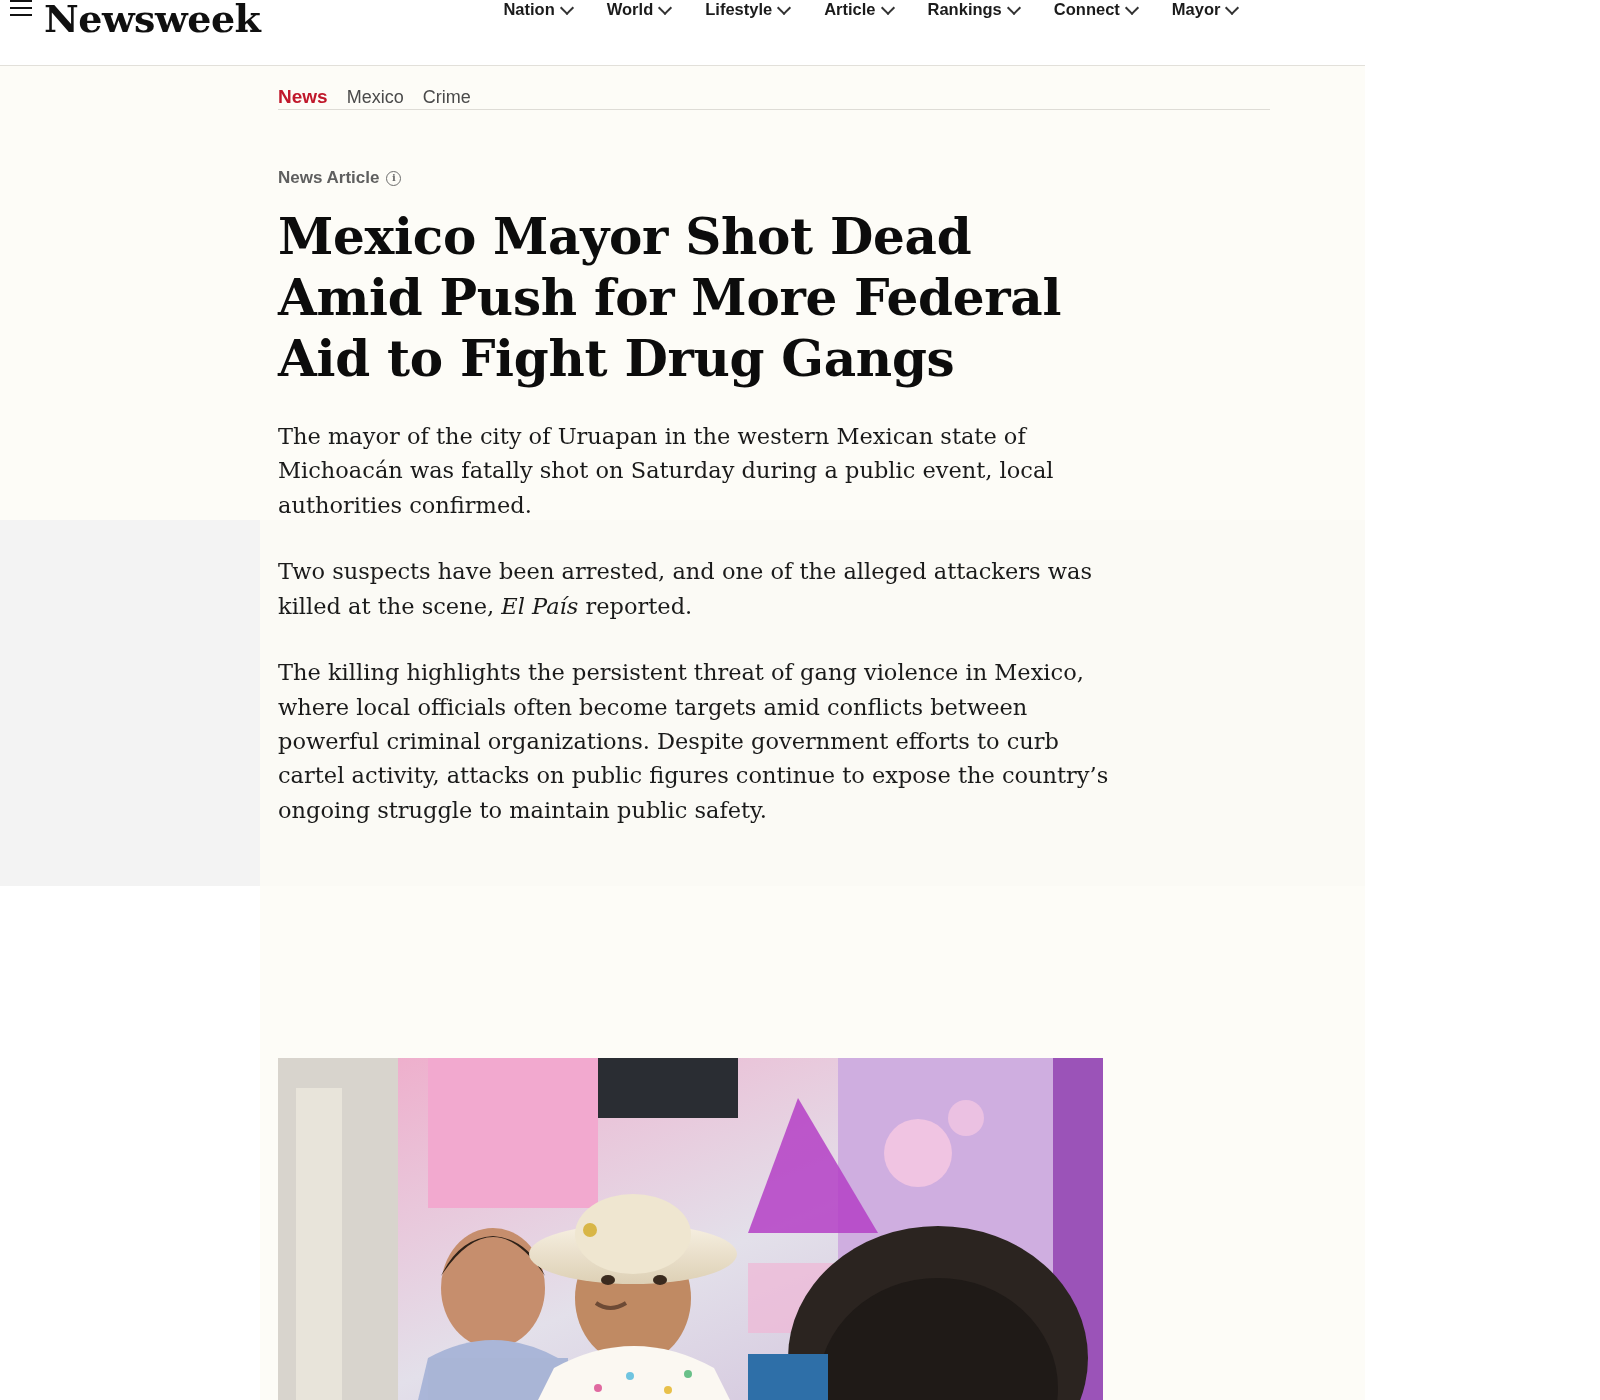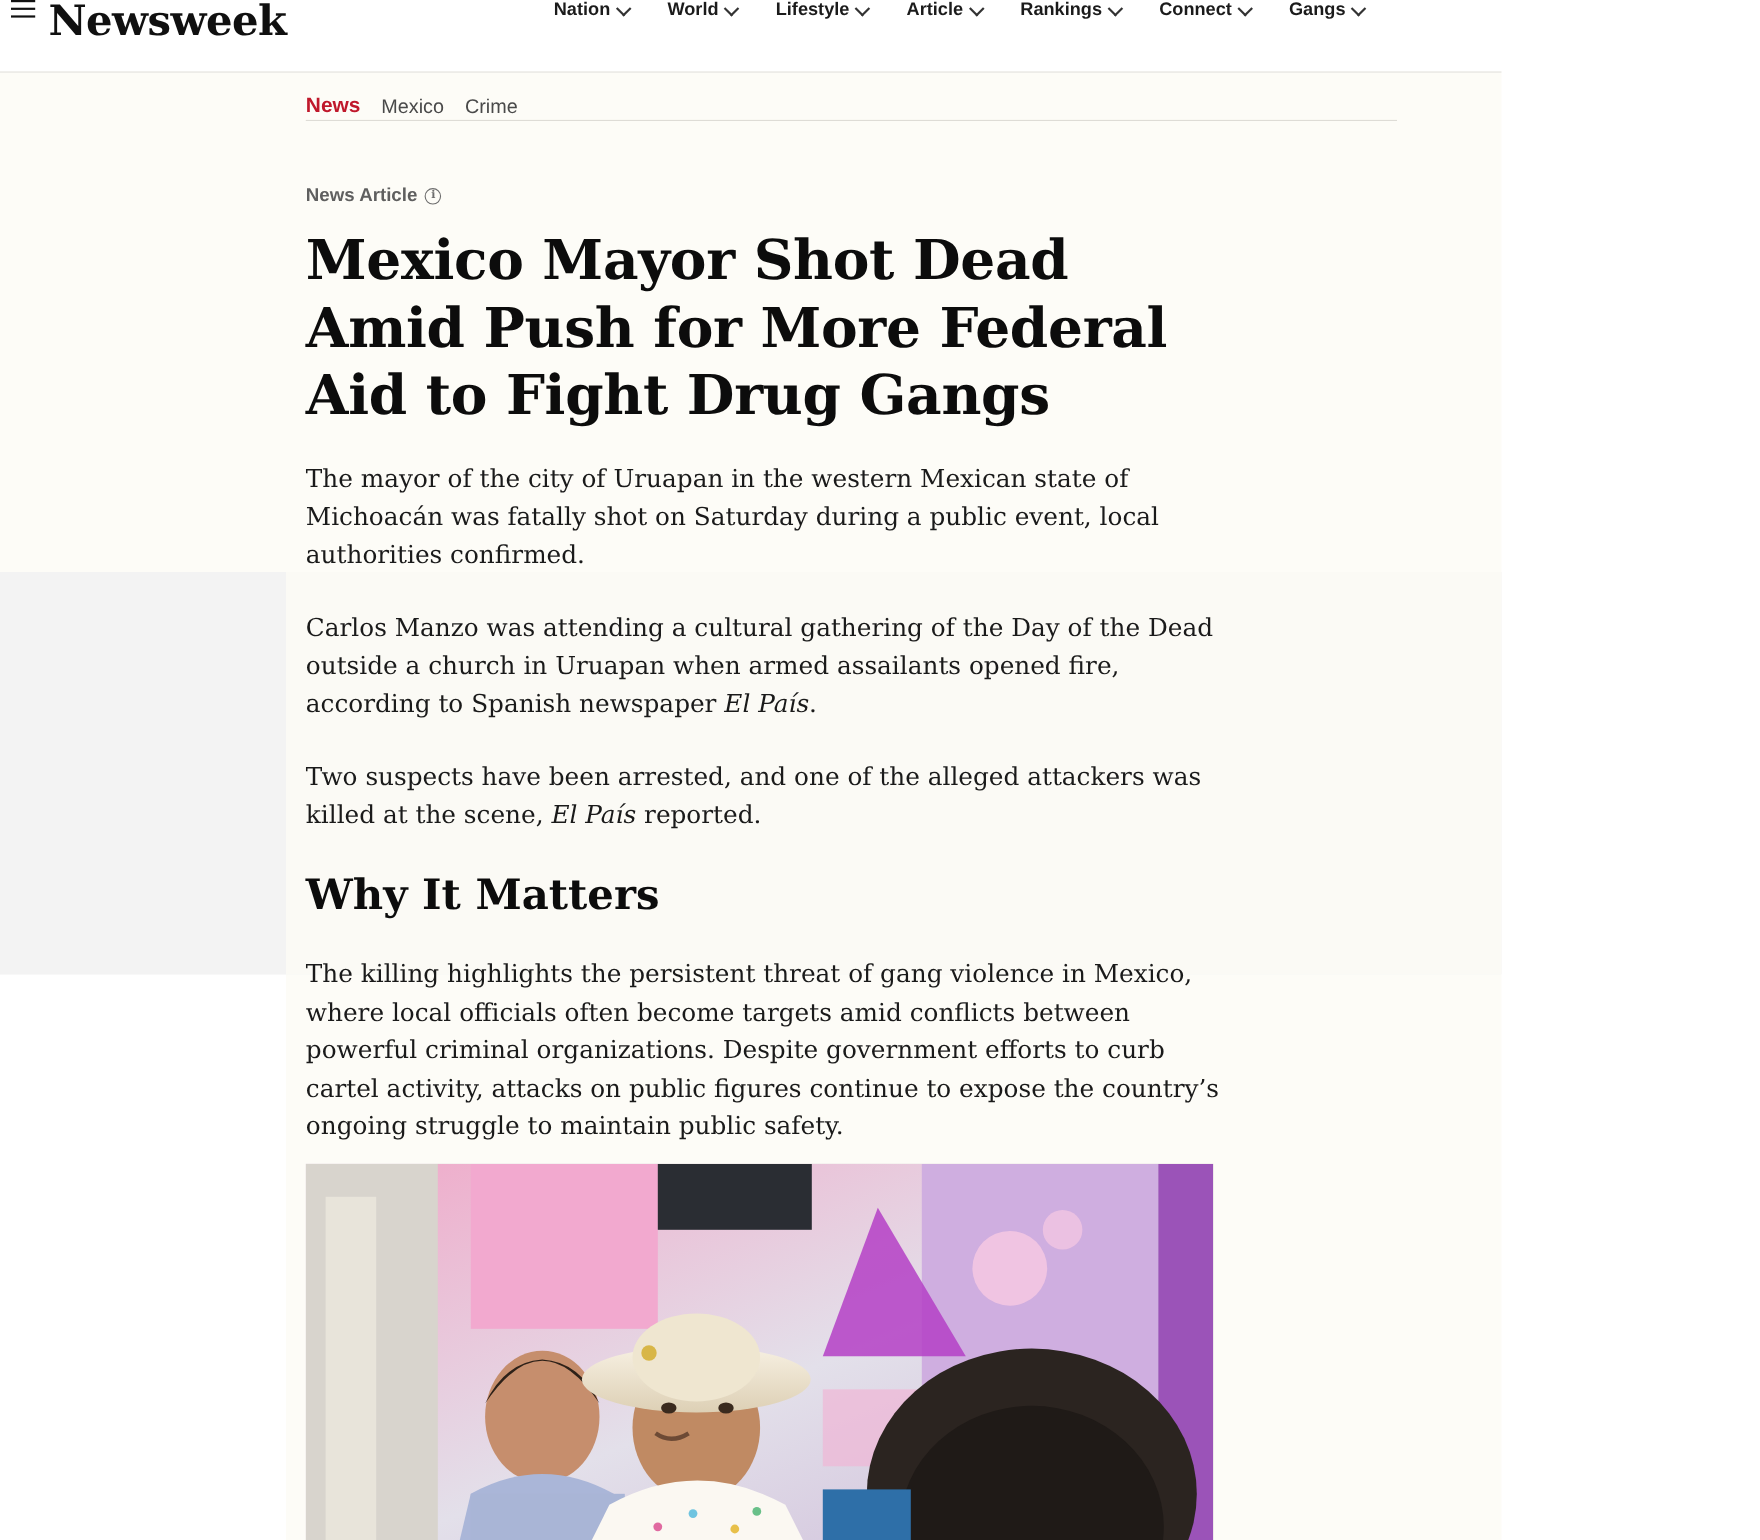--- a/index.html
+++ b/index.html
@@ -236,21 +236,21 @@
       </div>
       <div class="nav-item">
         <span>Rankings</span>
         <span class="caret"></span>
       </div>
       <div class="nav-item">
         <span>Connect</span>
         <span class="caret"></span>
       </div>
       <div class="nav-item">
-        <span>Gangs</span>
+        <span>Mayor</span>
         <span class="caret"></span>
       </div>
     </nav>
   </div>
 
   <div class="kicker-row">
     <span class="kicker-news">News</span>
     <span class="kicker-link">Mexico</span>
     <span class="kicker-link">Crime</span>
   </div>
@@ -258,29 +258,25 @@
   <div class="article">
     <div class="article-type">
       <span>News Article</span>
       <span class="info-icon">i</span>
     </div>
 
     <h1 class="headline">Mexico Mayor Shot Dead Amid Push for More Federal Aid to Fight Drug Gangs</h1>
 
     <p class="body">The mayor of the city of Uruapan in the western Mexican state of Michoacán was fatally shot on Saturday during a public event, local authorities confirmed.</p>
 
-    <p class="body">
-      <span>Carlos Manzo was attending a cultural gathering of the Day of the Dead outside a church in Uruapan when armed assailants opened fire, according to Spanish newspaper </span><em>El País</em><span>.</span>
-    </p>
 
     <p class="body">
       <span>Two suspects have been arrested, and one of the alleged attackers was killed at the scene, </span><em>El País</em><span> reported.</span>
     </p>
 
-    <h2 class="subhead">Why It Matters</h2>
 
     <p class="body">The killing highlights the persistent threat of gang violence in Mexico, where local officials often become targets amid conflicts between powerful criminal organizations. Despite government efforts to curb cartel activity, attacks on public figures continue to expose the country’s ongoing struggle to maintain public safety.</p>
   </div>
 
   <div class="photo">
     <svg width="825" height="342" viewBox="0 0 825 342" xmlns="http://www.w3.org/2000/svg" aria-hidden="true">
       <defs>
         <linearGradient id="bgpink" x1="0" y1="0" x2="1" y2="1">
           <stop offset="0%" stop-color="#f0a8c8"></stop>
           <stop offset="55%" stop-color="#e3e0ea"></stop>

